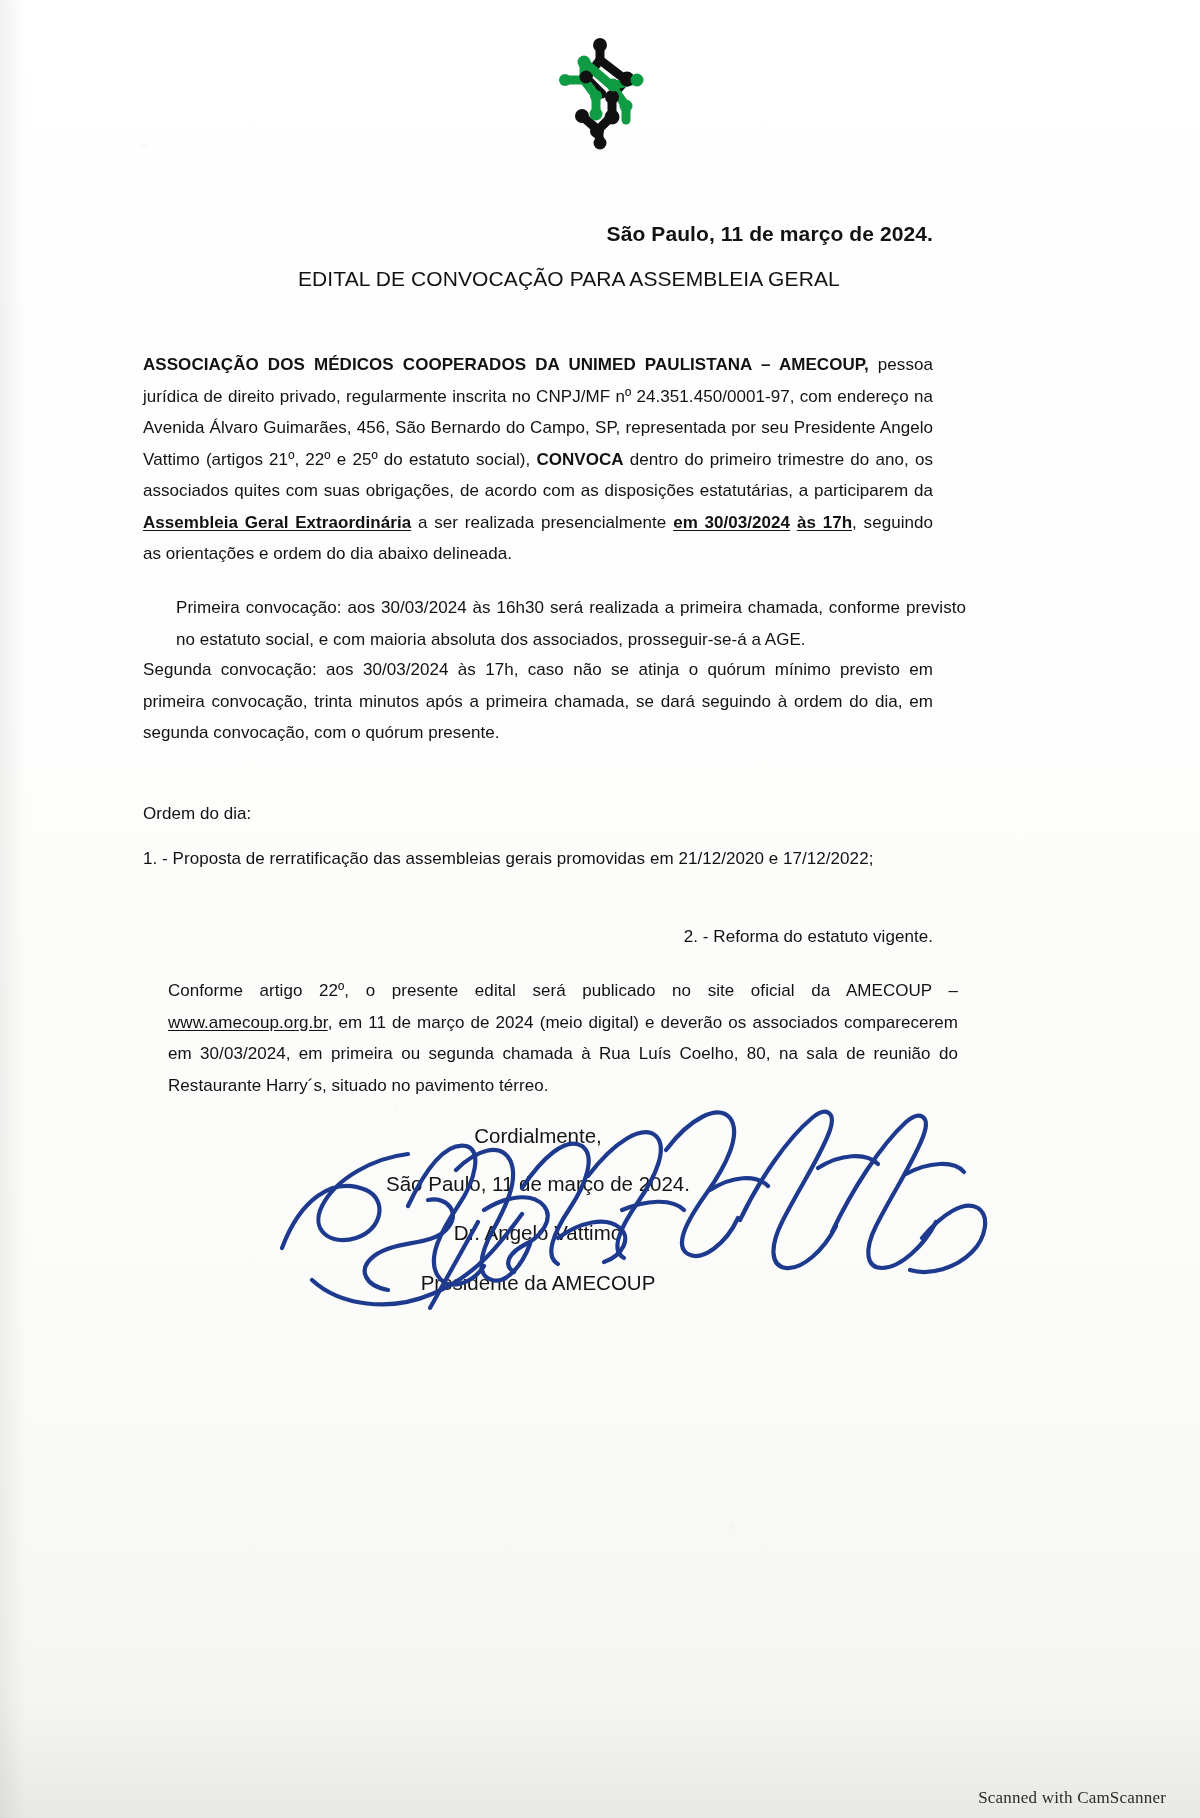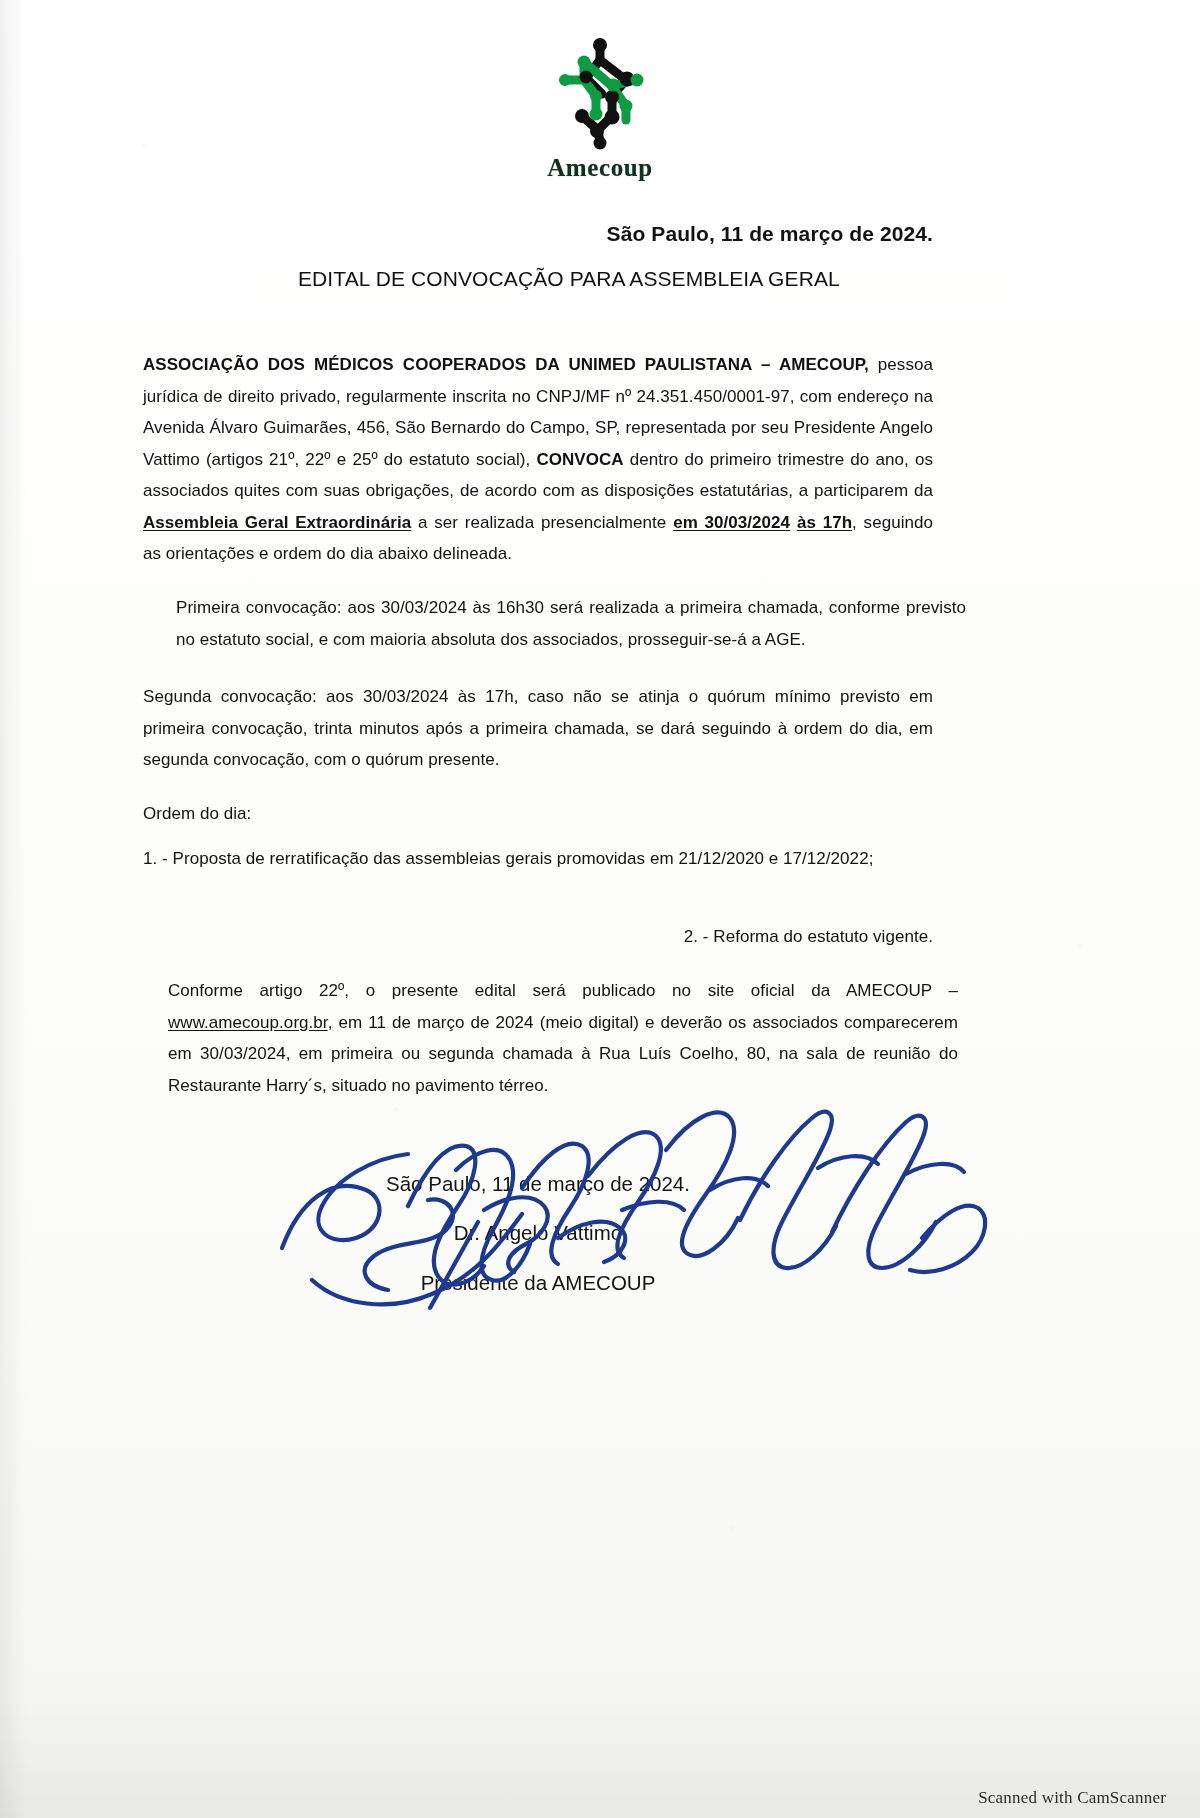--- a/index.html
+++ b/index.html
@@ -79,21 +79,21 @@
   p.body{
     position:absolute;
     margin:0; width:790px;
     text-align:justify;
     font-size:17px;
     line-height:31.5px;
     letter-spacing:.05px;
   }
   p.p-main  { top:349px; }
   p.p-first { top:592px;margin-left:33px; }
-  p.p-second{ top:681px; }
+  p.p-second{ top:654px; }
   p.p-ordem { top:798px; }
   p.p-item1 { top:843px; }
   p.p-item2 { top:921px; left:10px; width:780px; text-align:right;}
   p.p-final { top:975px;margin-left:25px; }
 
   .b{ font-weight:700; }
   .u{ text-decoration:underline; text-underline-offset:2px; }
   .bu{ font-weight:700; text-decoration:underline; text-underline-offset:2px;}
 
   
@@ -168,21 +168,20 @@
       <g fill="#0f9b43">
         <circle cx="44" cy="28" r="6.5"></circle>
         <circle cx="25" cy="46" r="6"></circle>
         <circle cx="56" cy="62" r="6"></circle>
         <circle cx="56" cy="80" r="6.5"></circle>
         <circle cx="73" cy="51" r="6.5"></circle>
         <circle cx="97" cy="46" r="6.5"></circle>
         <circle cx="86" cy="72" r="6.5"></circle>
       </g>
     </svg>
-    <div class="logo-word">Amecoup</div>
   </div>
 
   <div class="doc">
 
     <div class="dateline">São Paulo, 11 de março de 2024.</div>
 
     <div class="doc-title">EDITAL DE CONVOCAÇÃO PARA ASSEMBLEIA GERAL</div>
 
     <p class="body p-main"><span class="b">ASSOCIAÇÃO DOS MÉDICOS COOPERADOS DA UNIMED PAULISTANA – AMECOUP,</span><span> pessoa jurídica de direito privado, regularmente inscrita no CNPJ/MF nº 24.351.450/0001-97, com endereço na Avenida Álvaro Guimarães, 456, São Bernardo do Campo, SP, representada por seu Presidente Angelo Vattimo (artigos 21º, 22º e 25º do estatuto social), </span><span class="b">CONVOCA</span><span> dentro do primeiro trimestre do ano, os associados quites com suas obrigações, de acordo com as disposições estatutárias, a participarem da </span><span class="bu">Assembleia Geral Extraordinária</span><span> a ser realizada presencialmente </span><span class="bu">em 30/03/2024</span><span> </span><span class="bu">às 17h</span><span>, seguindo as orientações e ordem do dia abaixo delineada.</span></p>
 
@@ -192,20 +191,21 @@
 
     <p class="body p-ordem">Ordem do dia:</p>
 
     <p class="body p-item1">1. - Proposta de rerratificação das assembleias gerais promovidas em 21/12/2020 e 17/12/2022;</p>
 
     <p class="body p-item2">2. - Reforma do estatuto vigente.</p>
 
     <p class="body p-final"><span>Conforme artigo 22º, o presente edital será publicado no site oficial da AMECOUP – </span><span class="u">www.amecoup.org.br</span><span>, em 11 de março de 2024 (meio digital) e deverão os associados comparecerem em 30/03/2024, em primeira ou segunda chamada à Rua Luís Coelho, 80, na sala de reunião do Restaurante Harry´s, situado no pavimento térreo.</span></p>
   </div>
 
+  <div class="closing c-cordialmente">Cordialmente,</div>
   <div class="closing c-local">São Paulo, 11 de março de 2024.</div>
   <div class="closing c-nome">Dr. Angelo Vattimo</div>
   <div class="closing c-cargo">Presidente da AMECOUP</div>
 
   <svg class="signature" viewBox="0 0 730 240">
     <g fill="none" stroke="#1d3a8f" stroke-width="4.2" stroke-linecap="round" stroke-linejoin="round">
       <path d="M12 168 C 30 120, 62 96, 96 110 C 118 120, 112 150, 86 158
                C 60 166, 40 150, 52 126 C 66 98, 104 78, 138 74"></path>
       <path d="M118 210 C 96 206, 86 190, 104 176 C 126 160, 160 166, 176 150
                C 192 134, 178 116, 158 120"></path>

